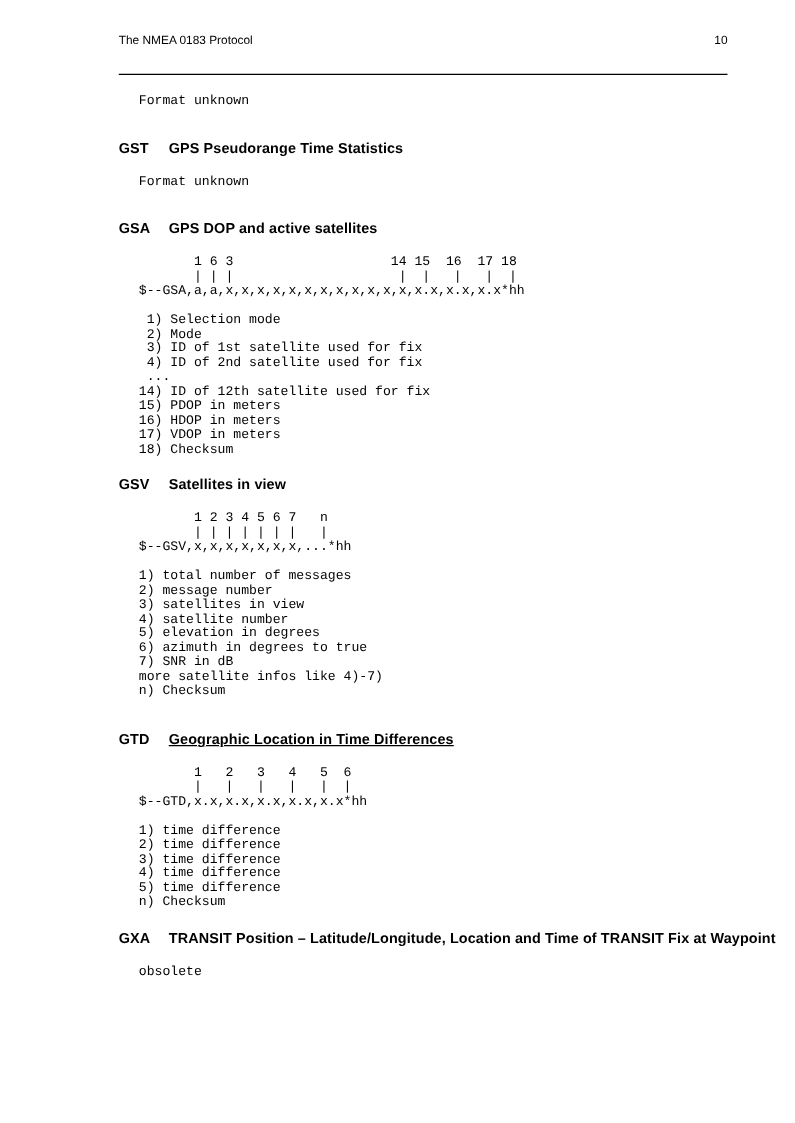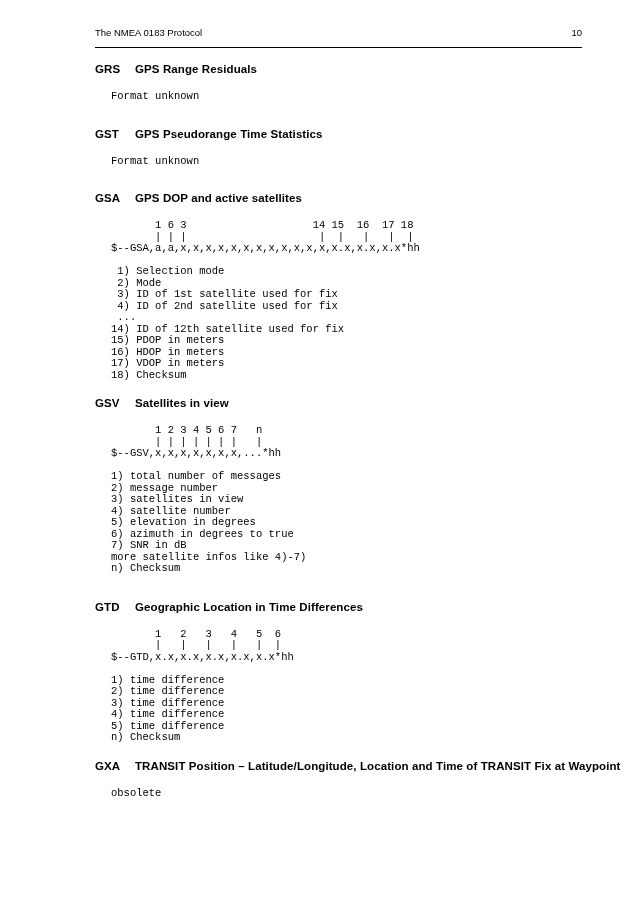--- a/index.html
+++ b/index.html
@@ -17,21 +17,21 @@
     width: 487px;
   }
   .header {
     margin-top: 27px;
     display: flex;
     justify-content: space-between;
     align-items: baseline;
     font-size: 9.5px;
     line-height: 12px;
     border-bottom: 1px solid #000;
-    padding-bottom: 8px;
+    padding-bottom: 20px;
   }
   .sec-head {
     font-weight: bold;
     font-size: 11.5px;
     line-height: 12px;
     white-space: nowrap;
     letter-spacing: 0.1px;
   }
   .sec-head .mn {
     display: inline-block;
@@ -46,38 +46,35 @@
   }
   
   .h-grs { margin-top: 15px; }
   .b-grs { margin-top: 14px; }
   .h-gst { margin-top: 25px; }
   .b-gst { margin-top: 14px; }
   .h-gsa { margin-top: 25px; }
   .b-gsa { margin-top: 10px; }
   .h-gsv { }
   .b-gsv { margin-top: 10px; }
-  .h-gtd { margin-top: 26px; }
+  .h-gtd { margin-top: 26px; text-decoration: underline; }
   .b-gtd { margin-top: 10px; }
   .h-gxa { margin-top: 15px; }
   .b-gxa { margin-top: 14px; }
 </style>
 </head>
 <body>
 
 <div class="page">
 
   <div class="header">
     <span>The NMEA 0183 Protocol</span>
     <span>10</span>
   </div>
 
-  <div class="sec-head h-grs">
-    <span class="mn">GRS</span><span>GPS Range Residuals</span>
-  </div>
   <pre class="mono b-grs">Format unknown</pre>
 
   <div class="sec-head h-gst">
     <span class="mn">GST</span><span>GPS Pseudorange Time Statistics</span>
   </div>
   <pre class="mono b-gst">Format unknown</pre>
 
   <div class="sec-head h-gsa">
     <span class="mn">GSA</span><span>GPS DOP and active satellites</span>
   </div>

